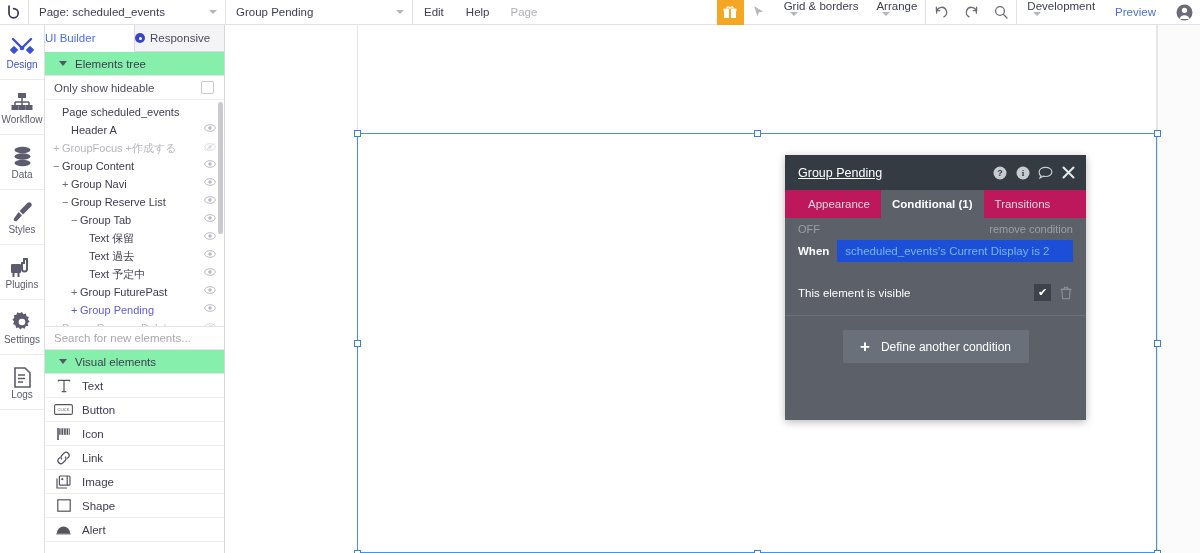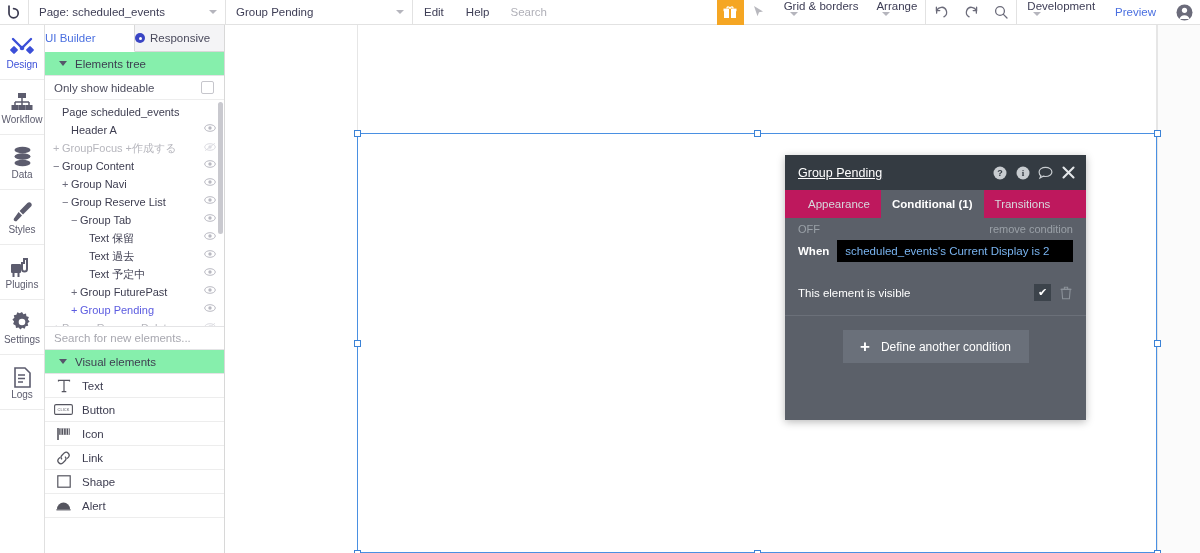--- a/index.html
+++ b/index.html
@@ -161,21 +161,21 @@
   }
   .prop-tab.active { background: #5b6069; color: #ffffff; font-weight: bold; }
   .prop-body { padding: 0; }
   .cond-top {
     height: 22px; display: flex; align-items: center; justify-content: space-between;
     padding: 0 13px; font-size: 11px; color: #9aa0a7;
   }
   .when-row { display: flex; align-items: center; padding: 0 13px; gap: 8px; }
   .when-lbl { font-size: 11.5px; color: #ffffff; font-weight: bold; }
   .when-val {
-    flex: 1; height: 22px; background: #000000; display: flex; align-items: center;
+    flex: 1; height: 22px; background: #1d4ed8; display: flex; align-items: center;
     padding: 0 8px; font-size: 11.5px; color: #79b4f0;
   }
   .vis-row {
     display: flex; align-items: center; padding: 0 13px; gap: 8px; margin-top: 22px;
   }
   .vis-lbl { flex: 1; font-size: 11.5px; color: #ffffff; }
   .vis-chk {
     width: 17px; height: 17px; background: #3c434b; display: flex;
     align-items: center; justify-content: center; color: #fff; font-size: 11px;
   }
@@ -211,21 +211,21 @@
       <span class="caret-sm"></span>
     </div>
     <div class="tb-sep"></div>
     <div class="tb-select elem">
       <span>Group Pending</span>
       <span class="caret-sm"></span>
     </div>
     <div class="tb-sep"></div>
     <div class="tb-link">Edit</div>
     <div class="tb-link">Help</div>
-    <div class="tb-muted">Search</div>
+    <div class="tb-muted">Page</div>
     <div class="tb-spacer"></div>
     <div class="gift-btn">
       <svg width="14" height="14" viewBox="0 0 14 14">
           <rect x="1" y="5" width="12" height="8" fill="#fff"></rect>
           <rect x="0.5" y="3.6" width="13" height="2.6" fill="#fff"></rect>
           <rect x="6" y="3.6" width="2" height="9.4" fill="#f5a623"></rect>
           <path d="M7 3.6C6 1.2 3.4 1.6 4.2 3.6M7 3.6c1-2.4 3.6-2 2.8 0" fill="none" stroke="#fff" stroke-width="1.3"></path>
         </svg>
     </div>
     <div class="tb-icon-btn">
@@ -550,20 +550,30 @@
           <span>Icon</span>
         </div>
         <div class="elem-row">
           <span class="elem-ico">
             <svg width="15" height="14" viewBox="0 0 15 14">
               <path d="M6 8.4a3 3 0 010-4.2l2.3-2.3a3 3 0 014.2 4.2L11 7.6" fill="none" stroke="#55555f" stroke-width="1.3"></path>
               <path d="M9 5.6a3 3 0 010 4.2l-2.3 2.3a3 3 0 01-4.2-4.2L4 6.4" fill="none" stroke="#55555f" stroke-width="1.3"></path>
             </svg>
           </span>
           <span>Link</span>
+        </div>
+        <div class="elem-row">
+          <span class="elem-ico">
+            <svg width="15" height="14" viewBox="0 0 15 14">
+              <rect x="3.4" y="1" width="10.6" height="9.2" rx="1" fill="none" stroke="#55555f" stroke-width="1.2"></rect>
+              <path d="M11.2 1v9.2M1 3.4v9.6h10" fill="none" stroke="#55555f" stroke-width="1.2"></path>
+              <circle cx="6.3" cy="4.2" r="1.1" fill="#55555f"></circle>
+            </svg>
+          </span>
+          <span>Image</span>
         </div>
         <div class="elem-row">
           <span class="elem-ico">
             <svg width="14" height="13" viewBox="0 0 14 13">
               <rect x="0.8" y="0.8" width="12.4" height="11.4" fill="none" stroke="#55555f" stroke-width="1.2"></rect>
             </svg>
           </span>
           <span>Shape</span>
         </div>
         <div class="elem-row">

